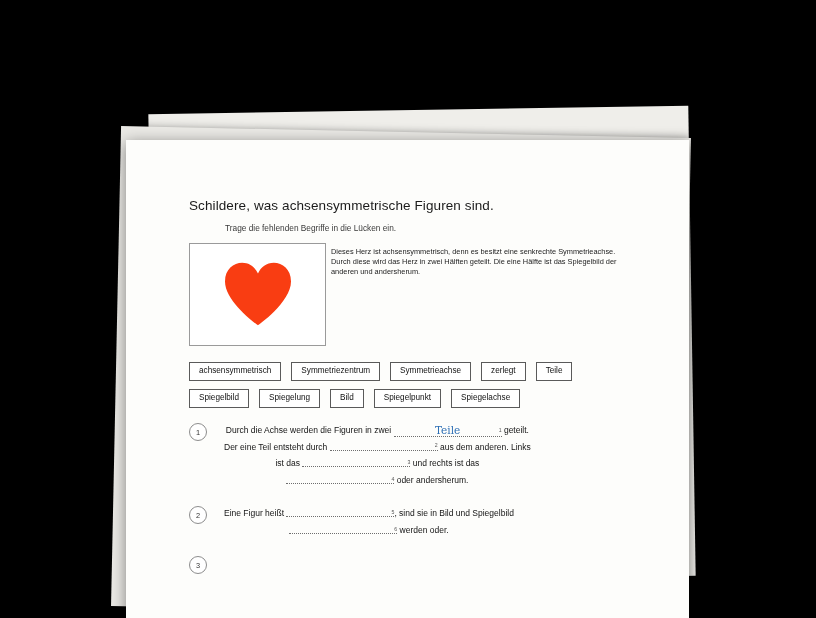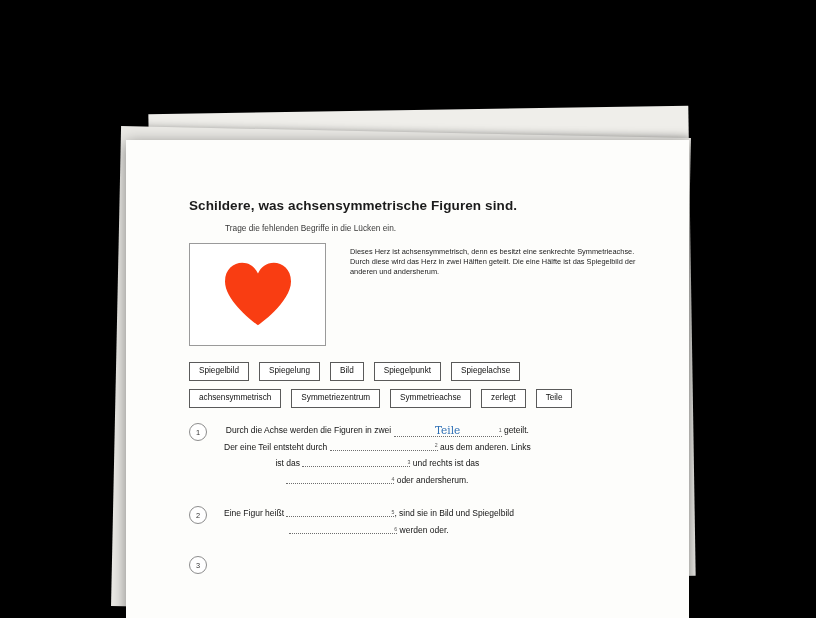--- a/index.html
+++ b/index.html
@@ -60,21 +60,21 @@
     height: 478px;
     padding: 0;
   }
 
   
   .doc-title {
     position: absolute;
     left: 63px;
     top: 58px;
     font-size: 13.5px;
-    font-weight: bold;
+    font-weight: normal;
     color: #1b1b1b;
     letter-spacing: 0.1px;
   }
   .doc-sub {
     position: absolute;
     left: 63px;
     top: 83px;
     font-size: 8.3px;
     color: #3a3a3a;
     margin-left: 36px;
@@ -96,21 +96,21 @@
     position: absolute;
     left: 50%;
     top: 50%;
     width: 72px;
     height: 66px;
     transform: translate(-50%, -52%);
   }
 
   .figure-text {
     position: absolute;
-    left: 224px;
+    left: 205px;
     top: 107px;
     width: 295px;
     font-size: 7.4px;
     line-height: 1.38;
     color: #1c1c1c;
   }
 
   
   .chips {
     position: absolute;
@@ -221,33 +221,33 @@
         </svg>
       </div>
 
       <div class="figure-text">
         <div>Dieses Herz ist achsensymmetrisch, denn es besitzt eine senkrechte Symmetrieachse.</div>
         <div>Durch diese wird das Herz in zwei Hälften geteilt. Die eine Hälfte ist das Spiegelbild der anderen und andersherum.</div>
       </div>
 
       <div class="chips">
         <div class="chip-row">
+          <div class="chip">achsensymmetrisch</div>
+          <div class="chip">Symmetriezentrum</div>
+          <div class="chip">Symmetrieachse</div>
+          <div class="chip">zerlegt</div>
+          <div class="chip">Teile</div>
+        </div>
+        <div class="chip-row">
           <div class="chip">Spiegelbild</div>
           <div class="chip">Spiegelung</div>
           <div class="chip">Bild</div>
           <div class="chip">Spiegelpunkt</div>
           <div class="chip">Spiegelachse</div>
         </div>
-        <div class="chip-row">
-          <div class="chip">achsensymmetrisch</div>
-          <div class="chip">Symmetriezentrum</div>
-          <div class="chip">Symmetrieachse</div>
-          <div class="chip">zerlegt</div>
-          <div class="chip">Teile</div>
-        </div>
       </div>
 
       <div class="questions">
 
         <div class="qrow">
           <div class="qnum">1</div>
           <div class="qbody"><span>Durch die Achse werden die Figuren in zwei </span><span class="answer">Teile<span class="idx">1</span></span><span> geteilt.</span><br><span>Der eine Teil entsteht durch </span><span class="blank"><span class="idx">2</span></span><span> aus dem anderen. Links</span><br><span>ist das </span><span class="blank"><span class="idx">3</span></span><span> und rechts ist das</span><br><span class="blank"><span class="idx">4</span></span><span> oder andersherum.</span></div>
         </div>
 
         <div class="qrow">

